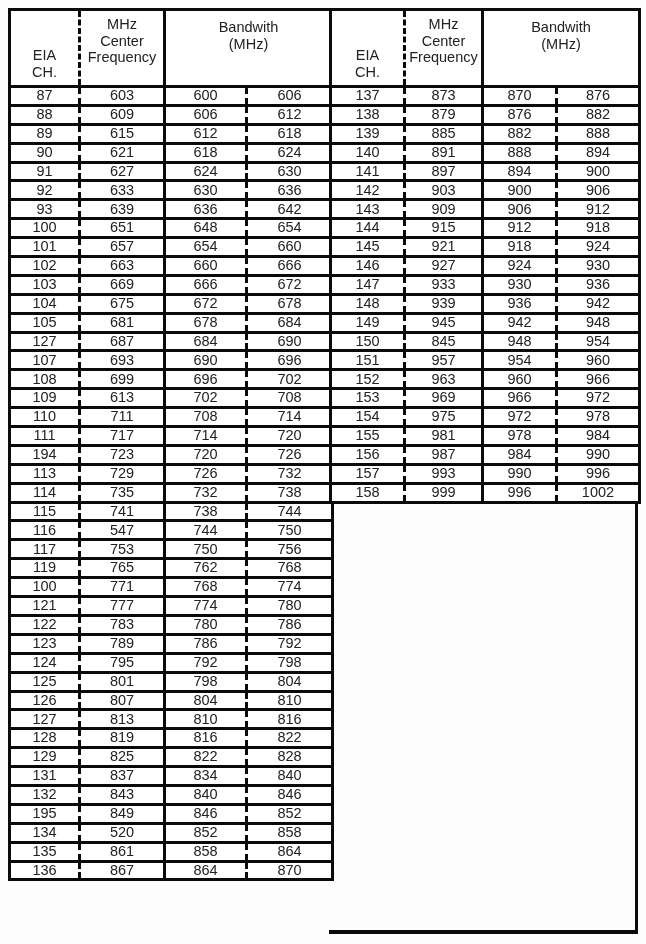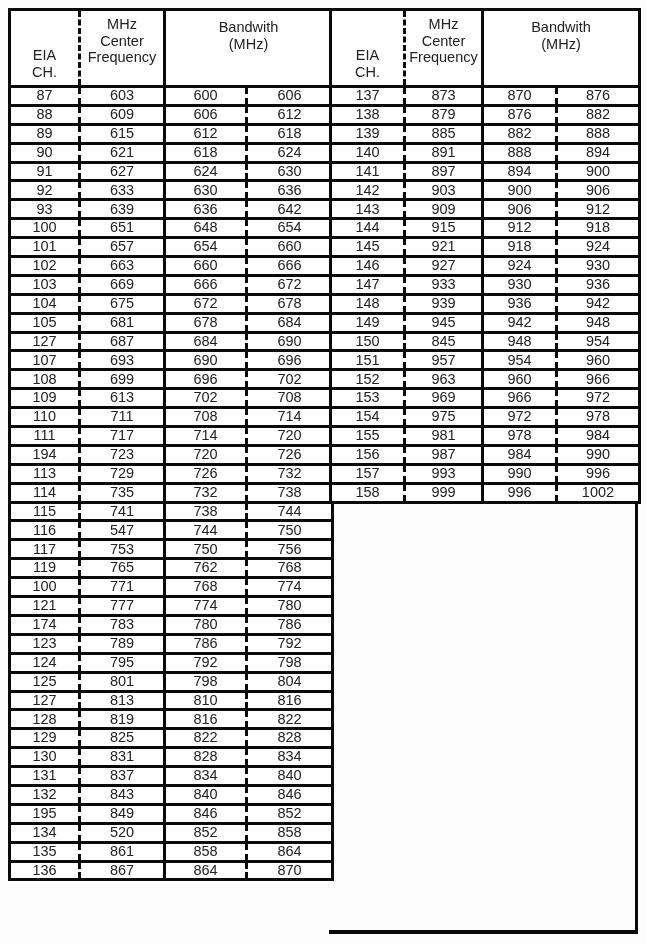--- a/index.html
+++ b/index.html
@@ -264,21 +264,21 @@
           <td class="low">768</td>
           <td class="high">774</td>
         </tr>
         <tr>
           <td class="ch">121</td>
           <td class="freq">777</td>
           <td class="low">774</td>
           <td class="high">780</td>
         </tr>
         <tr>
-          <td class="ch">174</td>
+          <td class="ch">122</td>
           <td class="freq">783</td>
           <td class="low">780</td>
           <td class="high">786</td>
         </tr>
         <tr>
           <td class="ch">123</td>
           <td class="freq">789</td>
           <td class="low">786</td>
           <td class="high">792</td>
         </tr>
@@ -288,42 +288,42 @@
           <td class="low">792</td>
           <td class="high">798</td>
         </tr>
         <tr>
           <td class="ch">125</td>
           <td class="freq">801</td>
           <td class="low">798</td>
           <td class="high">804</td>
         </tr>
         <tr>
+          <td class="ch">126</td>
+          <td class="freq">807</td>
+          <td class="low">804</td>
+          <td class="high">810</td>
+        </tr>
+        <tr>
           <td class="ch">127</td>
           <td class="freq">813</td>
           <td class="low">810</td>
           <td class="high">816</td>
         </tr>
         <tr>
           <td class="ch">128</td>
           <td class="freq">819</td>
           <td class="low">816</td>
           <td class="high">822</td>
         </tr>
         <tr>
           <td class="ch">129</td>
           <td class="freq">825</td>
           <td class="low">822</td>
           <td class="high">828</td>
-        </tr>
-        <tr>
-          <td class="ch">130</td>
-          <td class="freq">831</td>
-          <td class="low">828</td>
-          <td class="high">834</td>
         </tr>
         <tr>
           <td class="ch">131</td>
           <td class="freq">837</td>
           <td class="low">834</td>
           <td class="high">840</td>
         </tr>
         <tr>
           <td class="ch">132</td>
           <td class="freq">843</td>

